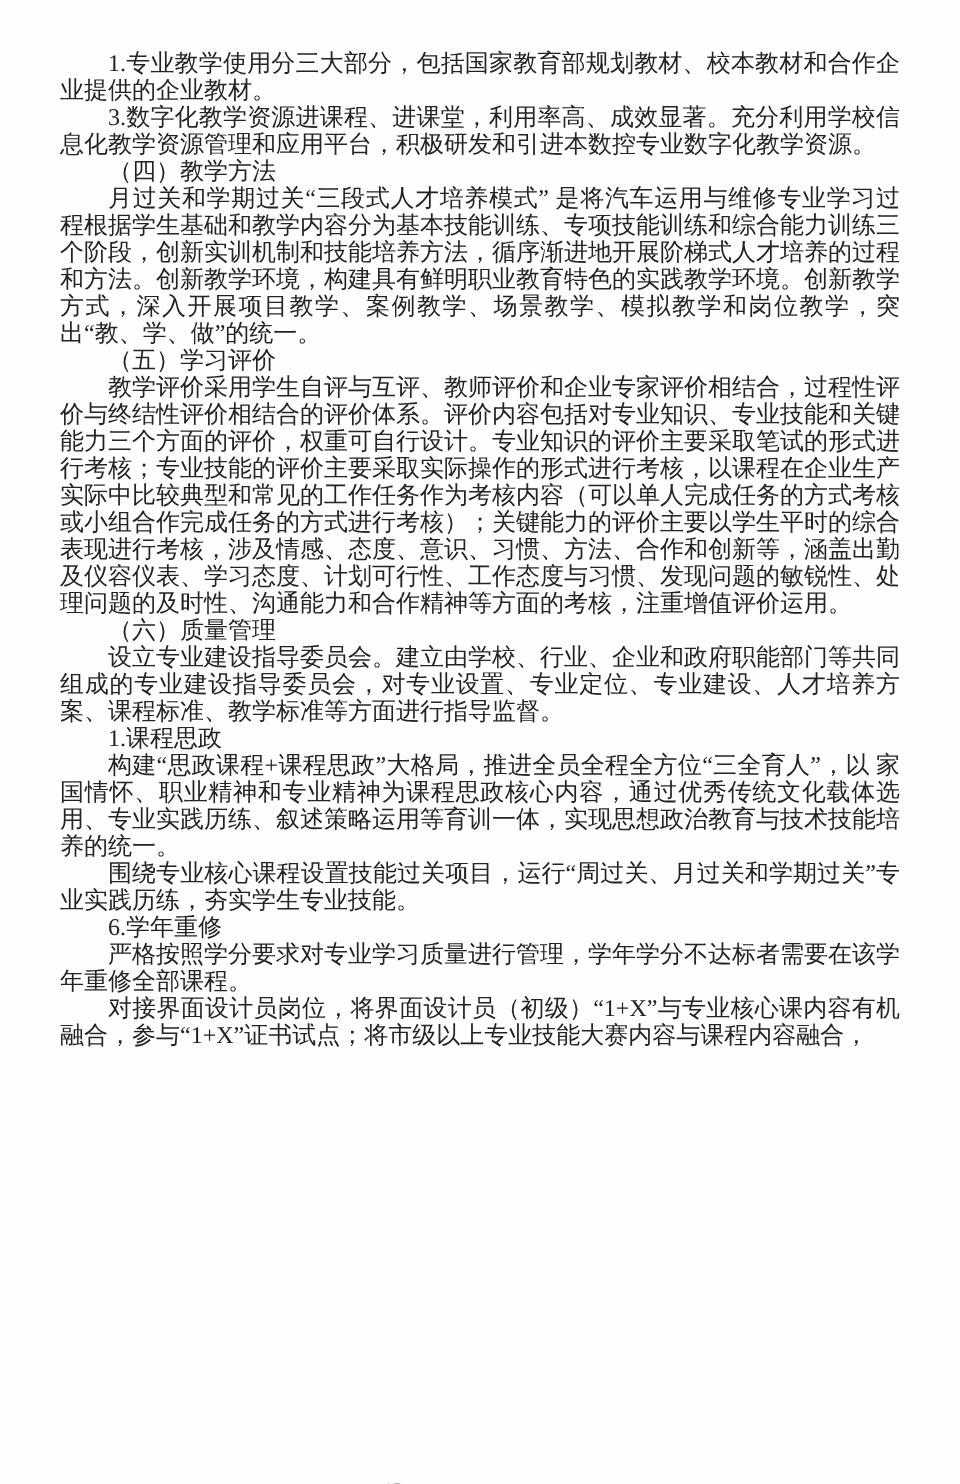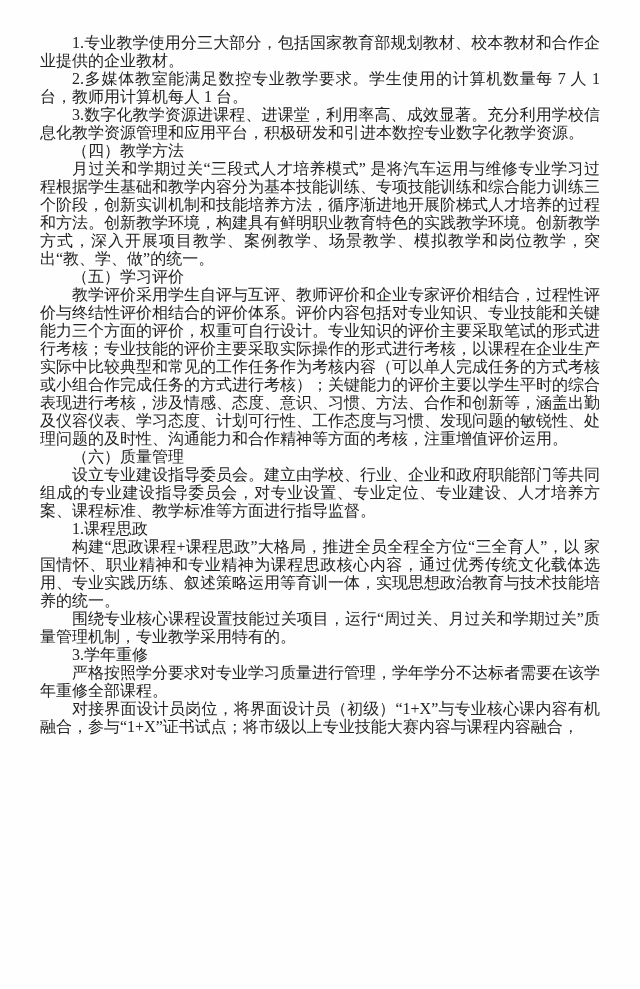--- a/index.html
+++ b/index.html
@@ -50,31 +50,30 @@
     color: #3a3a3a;
     font-family: "Liberation Serif", "DejaVu Serif", serif;
   }
 </style>
 </head>
 <body>
 
 <div class="page">
   <div class="doc-body">
     <p class="para">1.专业教学使用分三大部分，包括国家教育部规划教材、校本教材和合作企业提供的企业教材。</p>
-    <p class="para">2.多媒体教室能满足数控专业教学要求。学生使用的计算机数量每 7 人 1 台，教师用计算机每人 1 台。</p>
     <p class="para">3.数字化教学资源进课程、进课堂，利用率高、成效显著。充分利用学校信息化教学资源管理和应用平台，积极研发和引进本数控专业数字化教学资源。</p>
     <p class="para">（四）教学方法</p>
     <p class="para">月过关和学期过关“三段式人才培养模式” 是将汽车运用与维修专业学习过程根据学生基础和教学内容分为基本技能训练、专项技能训练和综合能力训练三个阶段，创新实训机制和技能培养方法，循序渐进地开展阶梯式人才培养的过程和方法。创新教学环境，构建具有鲜明职业教育特色的实践教学环境。创新教学方式，深入开展项目教学、案例教学、场景教学、模拟教学和岗位教学，突出“教、学、做”的统一。</p>
     <p class="para">（五）学习评价</p>
     <p class="para">教学评价采用学生自评与互评、教师评价和企业专家评价相结合，过程性评价与终结性评价相结合的评价体系。评价内容包括对专业知识、专业技能和关键能力三个方面的评价，权重可自行设计。专业知识的评价主要采取笔试的形式进行考核；专业技能的评价主要采取实际操作的形式进行考核，以课程在企业生产实际中比较典型和常见的工作任务作为考核内容（可以单人完成任务的方式考核或小组合作完成任务的方式进行考核）；关键能力的评价主要以学生平时的综合表现进行考核，涉及情感、态度、意识、习惯、方法、合作和创新等，涵盖出勤及仪容仪表、学习态度、计划可行性、工作态度与习惯、发现问题的敏锐性、处理问题的及时性、沟通能力和合作精神等方面的考核，注重增值评价运用。</p>
     <p class="para">（六）质量管理</p>
     <p class="para">设立专业建设指导委员会。建立由学校、行业、企业和政府职能部门等共同组成的专业建设指导委员会，对专业设置、专业定位、专业建设、人才培养方案、课程标准、教学标准等方面进行指导监督。</p>
     <p class="para">1.课程思政</p>
     <p class="para">构建“思政课程+课程思政”大格局，推进全员全程全方位“三全育人”，以 家国情怀、职业精神和专业精神为课程思政核心内容，通过优秀传统文化载体选 用、专业实践历练、叙述策略运用等育训一体，实现思想政治教育与技术技能培养的统一。</p>
-    <p class="para">围绕专业核心课程设置技能过关项目，运行“周过关、月过关和学期过关”质量管理机制，专业教学采用特有的。</p>
-    <p class="para">3.学年重修</p>
+    <p class="para">围绕专业核心课程设置技能过关项目，运行“周过关、月过关和学期过关”专业实践历练，夯实学生专业技能。</p>
+    <p class="para">6.学年重修</p>
     <p class="para">严格按照学分要求对专业学习质量进行管理，学年学分不达标者需要在该学年重修全部课程。</p>
     <p class="para">对接界面设计员岗位，将界面设计员（初级）“1+X”与专业核心课内容有机融合，参与“1+X”证书试点；将市级以上专业技能大赛内容与课程内容融合，</p>
   </div>
   <div class="footer">
     <span class="pagenum">13</span>
   </div>
 </div>
 
 </body></html>

